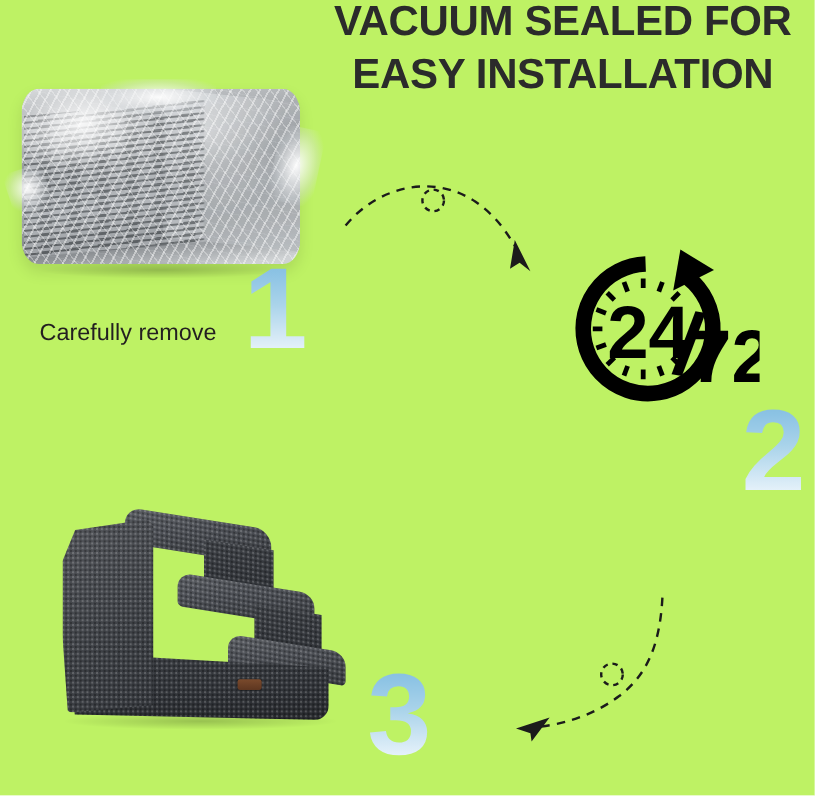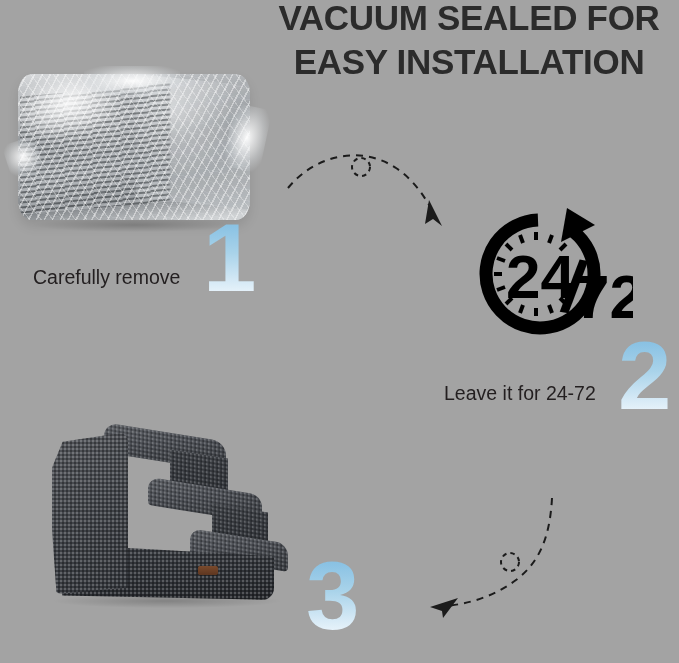--- a/index.html
+++ b/index.html
@@ -7,21 +7,21 @@
     padding: 0;
     background: #ffffff;
   }
   body {
     font-family: "Liberation Sans", sans-serif;
   }
   #canvas {
     position: relative;
     width: 679px;
     height: 663px;
-    background: #a3a3a3;
+    background: #bef264;
     overflow: hidden;
   }
 
   
   .headline {
     position: absolute;
     left: 255px;
     top: -4px;
     width: 428px;
     text-align: center;
@@ -305,21 +305,20 @@
 
       <text x="63" y="92" font-family="Liberation Sans, sans-serif" font-size="62" font-weight="bold" fill="#000000">24</text>
       <text x="116" y="106" font-family="Liberation Sans, sans-serif" font-size="74" font-weight="bold" fill="#000000" transform="rotate(10 126 106)">/</text>
       <text x="132" y="112" font-family="Liberation Sans, sans-serif" font-size="62" font-weight="bold" fill="#000000">72</text>
     </svg>
   </div>
 
   <div class="stepnum" id="num2">2</div>
 
   <div class="caption" id="cap2">
-    <span class="ln">Leave it for 24-72</span>
   </div>
 
   <svg class="arrowsvg" id="arrow2" width="160" height="126" viewBox="0 0 160 126">
     <path class="dashline" d="M128,2 C126,40 116,66 92,84 C68,102 42,108 22,110"></path>
     <circle class="dashloop" cx="86" cy="66" r="9"></circle>
     <path class="arrowhead" d="M34,102 L6,111 L18,115 L19,122 Z"></path>
   </svg>
 
   <div id="stairs">
     <div class="tread" id="t3">

